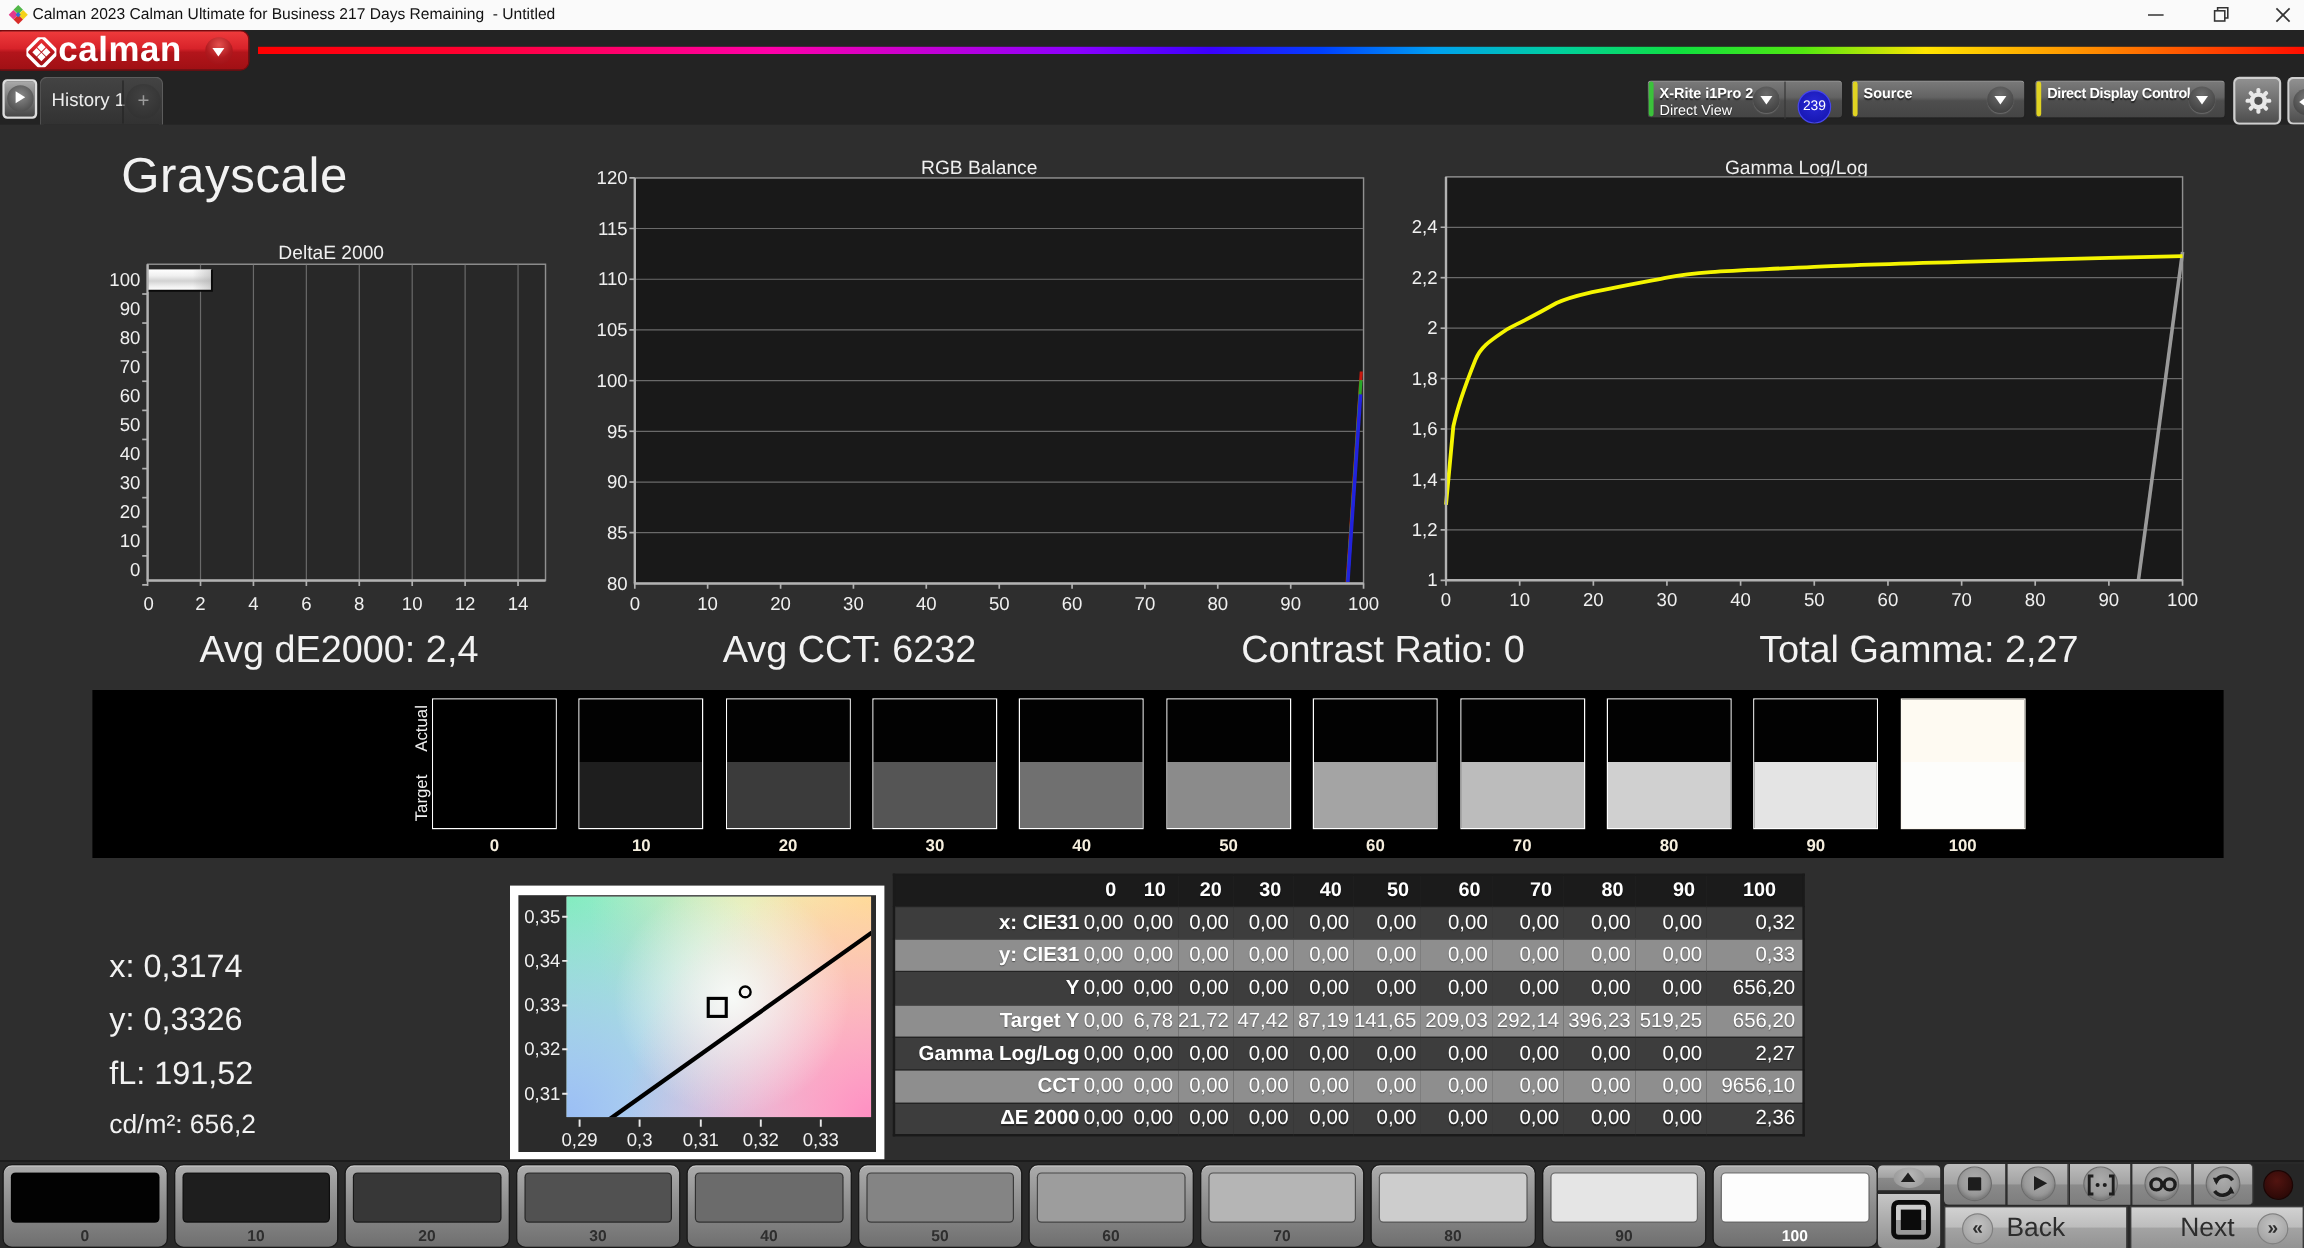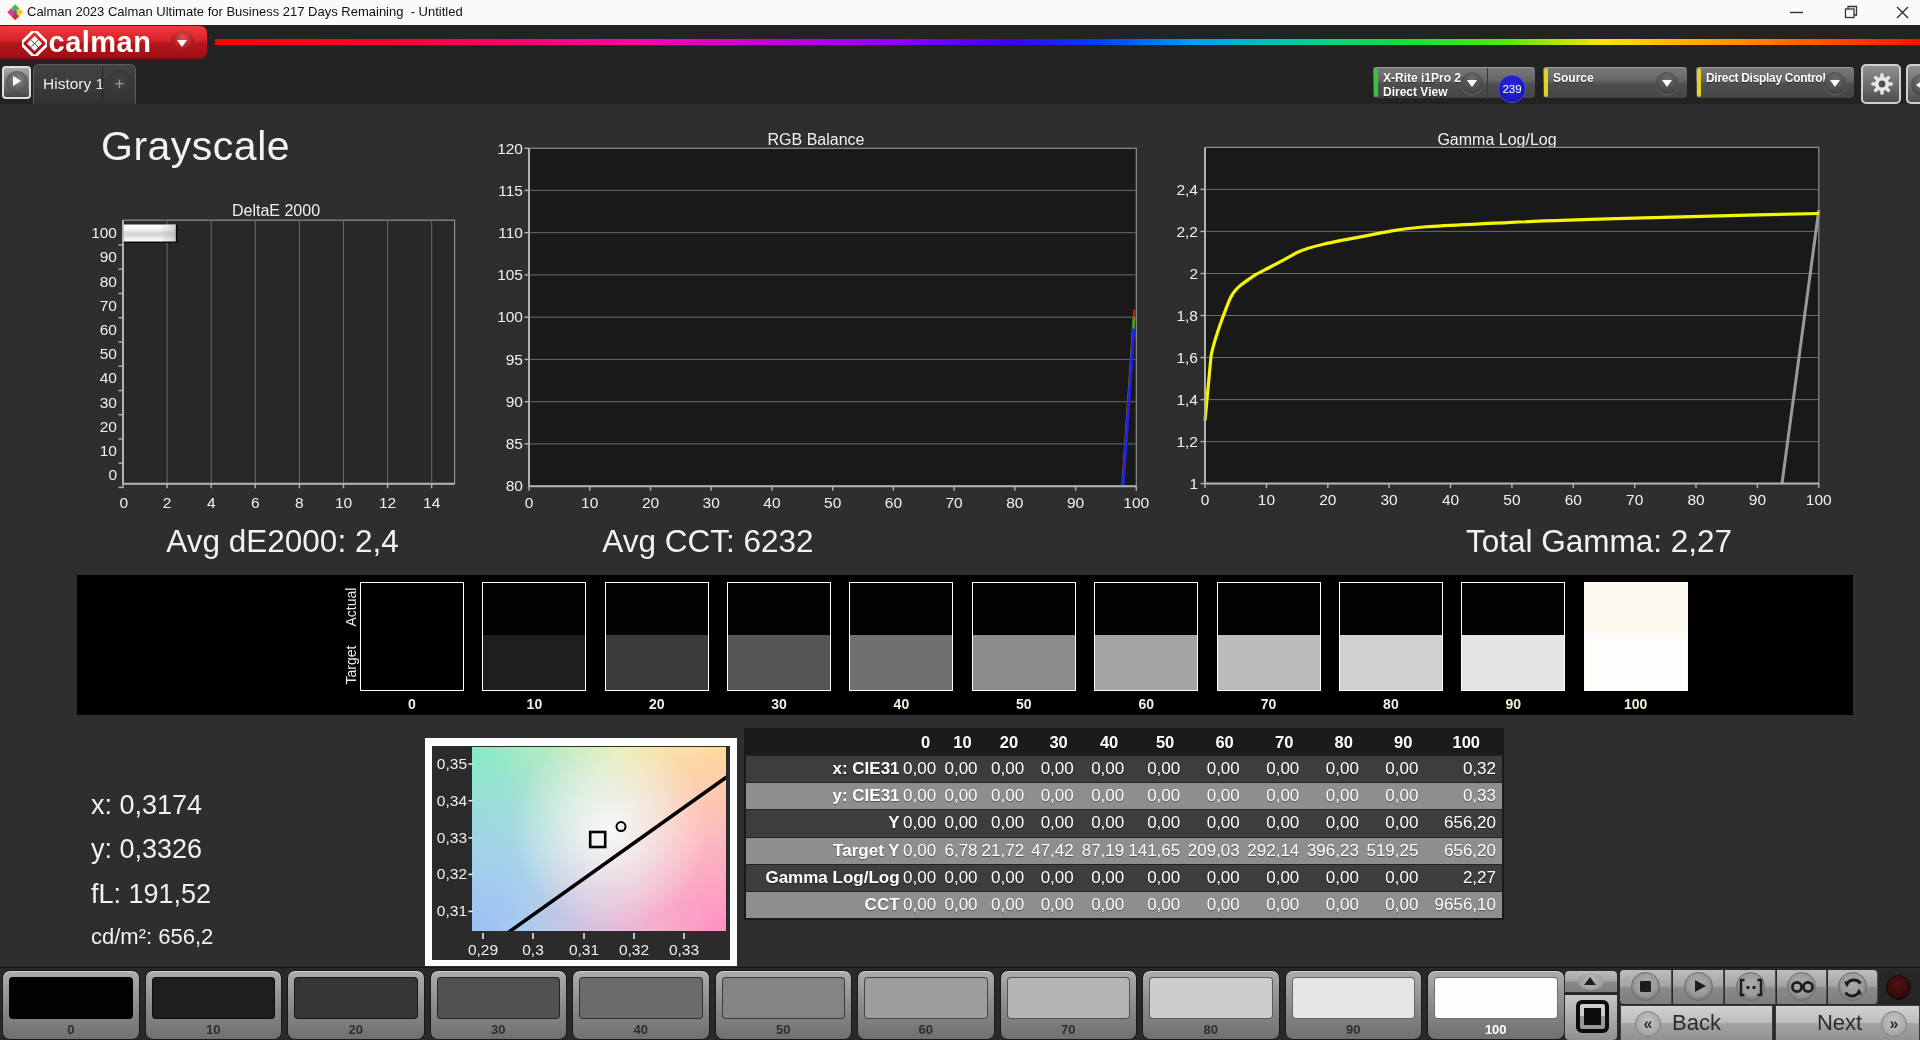--- a/index.html
+++ b/index.html
@@ -38,21 +38,21 @@
 #historytab .plus { position:absolute; left:71px; top:5px; width:29px; height:29px; border-radius:50%;
   background:radial-gradient(circle at 50% 35%, #424242, #2e2e2e); color:#9b9b9b;
   font-size:17px; text-align:center; line-height:27px; }
 
 .ddbox { position:absolute; top:41px; height:33px; border-radius:4px; border:1px solid #222;
   background:linear-gradient(#7b7b7b 0%, #636363 45%, #4e4e4e 55%, #454545 100%);
   box-shadow:inset 0 1px 0 rgba(255,255,255,0.25); }
 .ddbox .cbar { position:absolute; left:1px; top:1px; width:4px; height:29px; border-radius:2px; }
 .ddbox .t1 { position:absolute; left:10px; top:3.5px; font-size:12px; font-weight:bold; color:#fff;
   text-shadow:0 1px 1px rgba(0,0,0,0.6); white-space:nowrap; }
-.ddbox .t2 { position:absolute; left:10px; top:18px; font-size:12px; font-weight:bold; color:#fff;
+.ddbox .t2 { position:absolute; left:10px; top:18px; font-size:12px; font-weight:normal; color:#fff;
   text-shadow:0 1px 1px rgba(0,0,0,0.6); white-space:nowrap; }
 .ddarrow { position:absolute; width:22px; height:22px; border-radius:50%;
   background:radial-gradient(circle at 50% 30%, #6b6b6b, #373737); box-shadow:0 1px 1px rgba(255,255,255,0.2); }
 .ddarrow:after { content:""; position:absolute; left:5.5px; top:8px; border-left:5.5px solid transparent;
   border-right:5.5px solid transparent; border-top:7px solid #fff; }
 #bluecircle { position:absolute; left:1498px; top:50px; width:28px; height:28px; border-radius:50%;
   background:radial-gradient(circle at 50% 40%, #2a2ad8, #1212a8); border:1.5px solid #4646ee;
   color:#fff; font-size:11.5px; font-weight:normal; text-align:center; line-height:26px; }
 #gearbtn { position:absolute; left:1861px; top:39px; width:40px; height:40px; border-radius:5px;
   border:2px solid #cfcfcf; background:linear-gradient(#909090,#4e4e4e); }
@@ -193,20 +193,21 @@
   <div id="rightpartial">
         <div class="circ"></div>
         <div class="tri"></div>
       </div>
 </div>
 
 <div id="content">
   <div class="hgray">Grayscale</div>
   <div class="bigstat" style="left:116px;width:333px">Avg dE2000: 2,4</div>
   <div class="bigstat" style="left:529px;width:358px">Avg CCT: 6232</div>
+  <div class="bigstat" style="left:980px;width:345px">Contrast Ratio: 0</div>
   <div class="bigstat" style="left:1404px;width:390px">Total Gamma: 2,27</div>
 <svg class="abs" style="left:0;top:0" width="1920" height="420" viewBox="0 0 1920 420" font-family="Liberation Sans, sans-serif" fill="#f0f0f0">
 
   <text x="276" y="112" font-size="16" text-anchor="middle">DeltaE 2000</text>
   <rect x="123" y="116.2" width="331.6" height="263.6" fill="#282828" stroke="#909090" stroke-width="1.2"></rect>
   <g stroke="#6a6a6a" stroke-width="1">
     <line x1="167.1" y1="116.7" x2="167.1" y2="379.3"></line>
           <line x1="211.2" y1="116.7" x2="211.2" y2="379.3"></line>
     <line x1="255.3" y1="116.7" x2="255.3" y2="379.3"></line>
           <line x1="299.4" y1="116.7" x2="299.4" y2="379.3"></line>
@@ -641,20 +642,34 @@
             <td class="v">0,00</td>
             <td class="v">0,00</td>
             <td class="v">0,00</td>
             <td class="v">0,00</td>
             <td class="v">0,00</td>
             <td class="v">0,00</td>
             <td class="v">0,00</td>
             <td class="v">0,00</td>
             <td class="v last">9656,10</td>
           </tr>
+  <tr class="dark">
+            <td class="lab">ΔE 2000</td>
+            <td class="v">0,00</td>
+            <td class="v">0,00</td>
+            <td class="v">0,00</td>
+            <td class="v">0,00</td>
+            <td class="v">0,00</td>
+            <td class="v">0,00</td>
+            <td class="v">0,00</td>
+            <td class="v">0,00</td>
+            <td class="v">0,00</td>
+            <td class="v">0,00</td>
+            <td class="v last">2,36</td>
+          </tr>
 </tbody>
       </table>
 </div>
 
 <div id="bottombar">
   <div class="gswb" style="left:2px">
         <div class="pat" style="background:#020202"></div>
         <div class="num">0</div>
       </div>
   <div class="gswb" style="left:144.5px">

